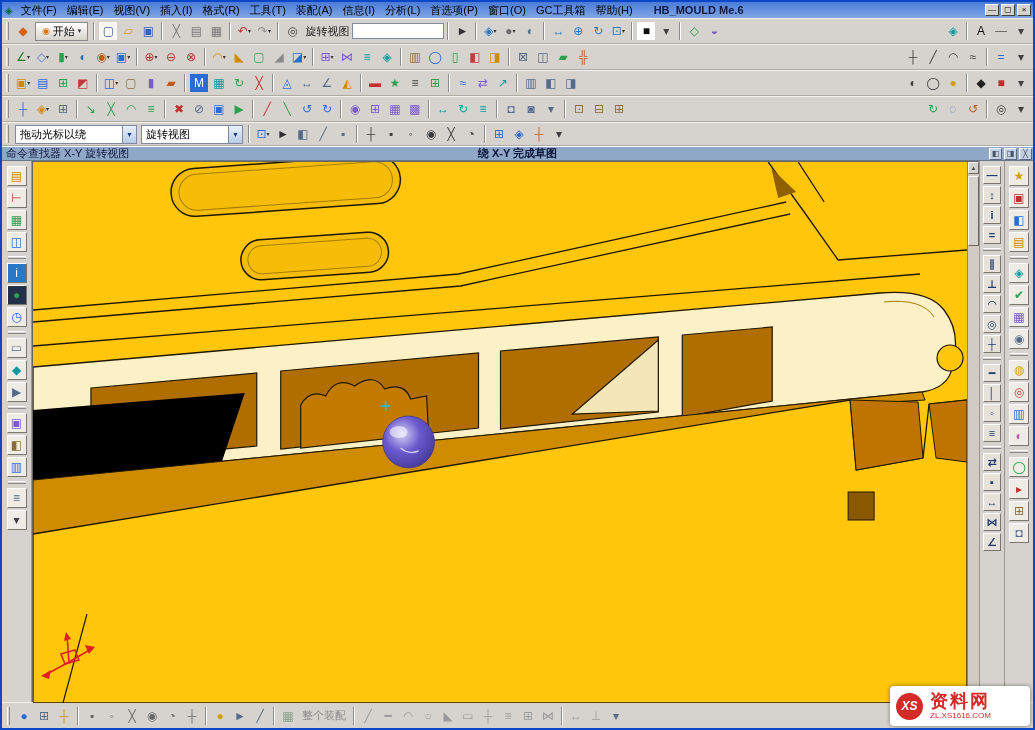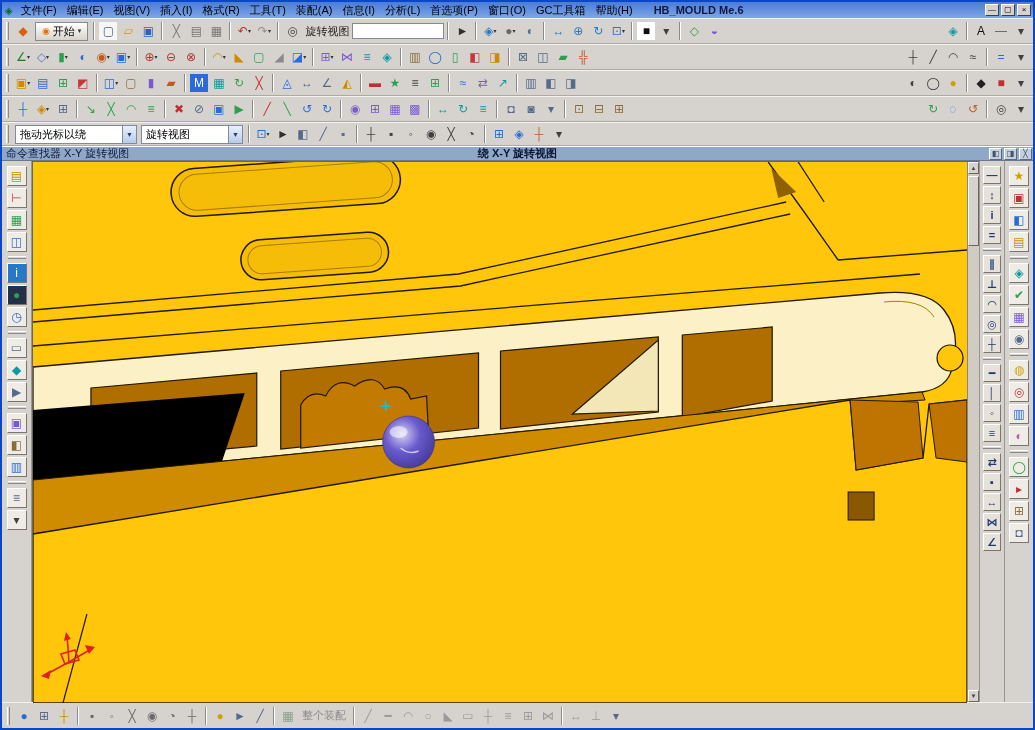--- a/index.html
+++ b/index.html
@@ -644,21 +644,21 @@
         <span class="icon">
           <span style="color: rgb(192, 90, 32);">┼</span>
         </span>
         <span class="icon">
           <span style="color: rgb(64, 64, 64);">▾</span>
         </span>
       </div>
   </div>
 
   <div class="promptbar">
-    <span class="prompt-center">绕 X-Y 旋转视图</span>
+    <span class="prompt-center">绕 X-Y 完成草图</span>
     <span class="prompt-left">命令查找器 X-Y 旋转视图</span>
     <div class="prompt-right">
         <span class="icon">
           <span style="color: rgb(68, 85, 102);">◧</span>
         </span>
         <span class="icon">
           <span style="color: rgb(68, 85, 102);">◨</span>
         </span>
         <span class="icon">
           <span style="color: rgb(68, 85, 102);">╳</span>
@@ -1002,14 +1002,21 @@
         </span>
         <span class="icon">
           <span style="color: rgb(154, 154, 154);">⊥</span>
         </span>
         <span class="icon">
           <span style="color: rgb(85, 106, 138);">▾</span>
         </span>
       </div>
   </div>
 
+  <div class="watermark">
+    <div class="wm-circle">XS</div>
+    <div class="wm-col">
+      <span class="wm-site">资料网</span>
+      <span class="wm-url">ZL.XS1616.COM</span>
+    </div>
+  </div>
 
 </div>
 
 </body></html>

